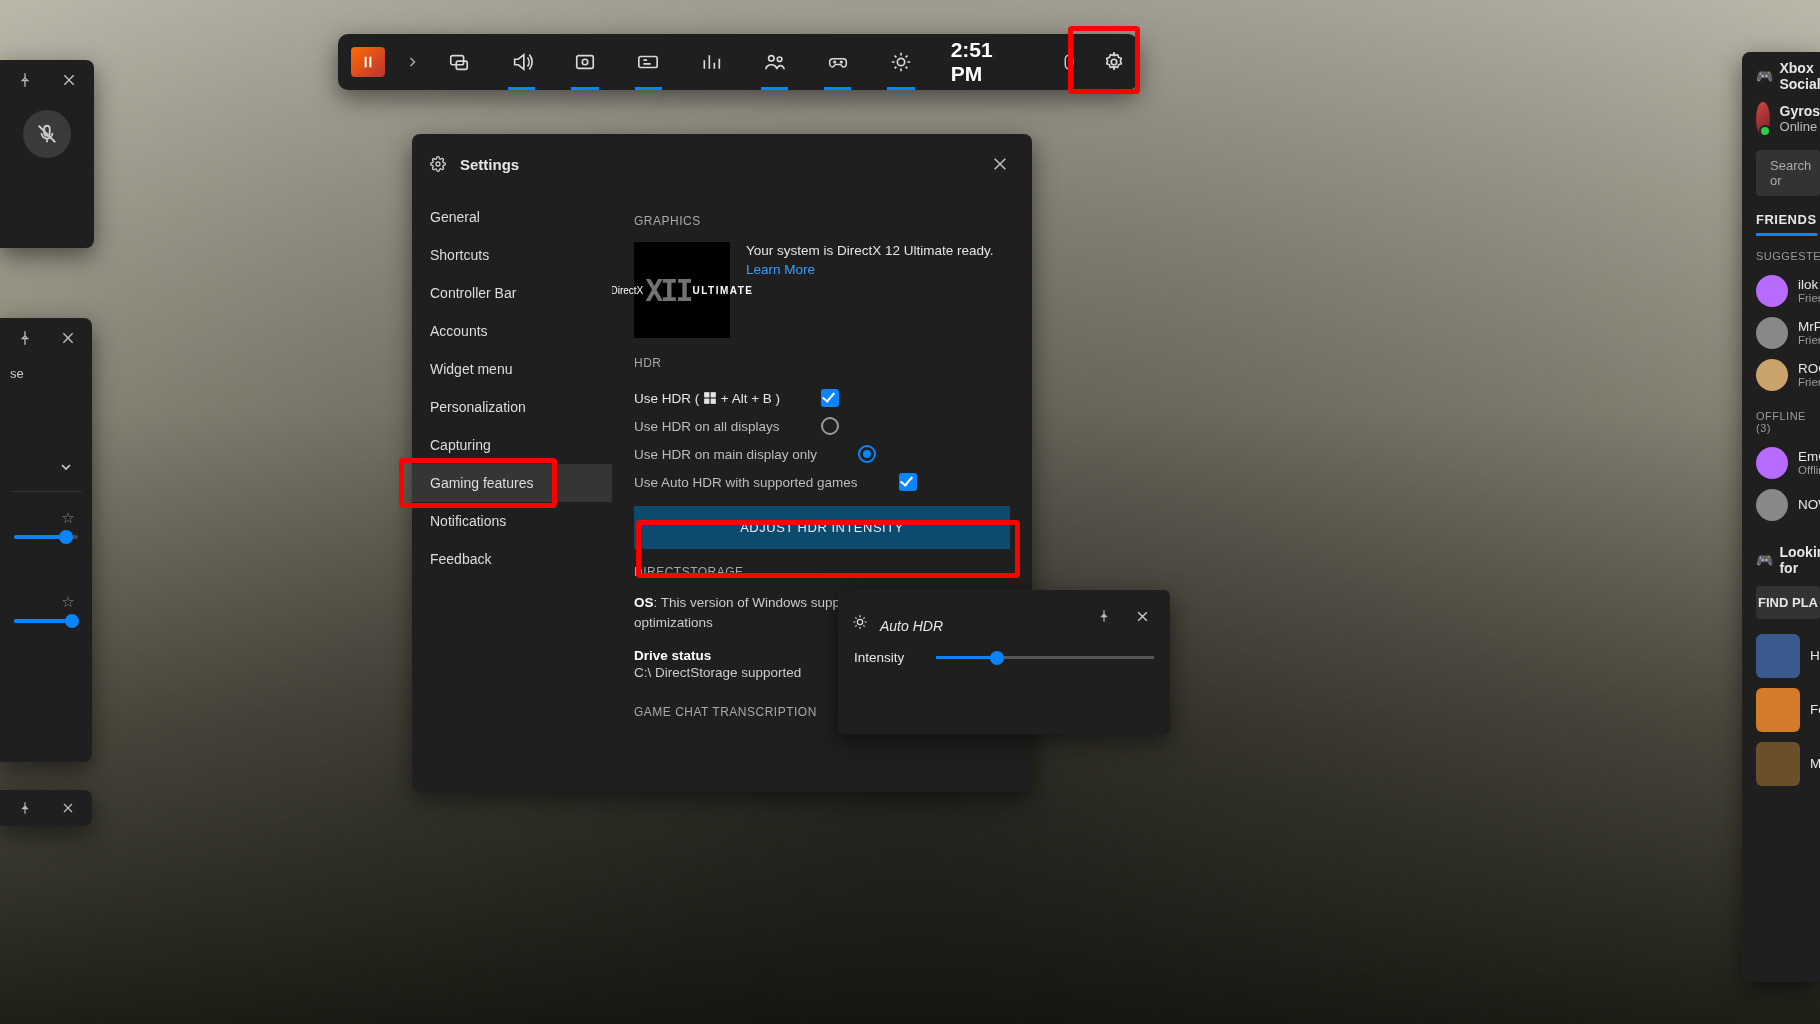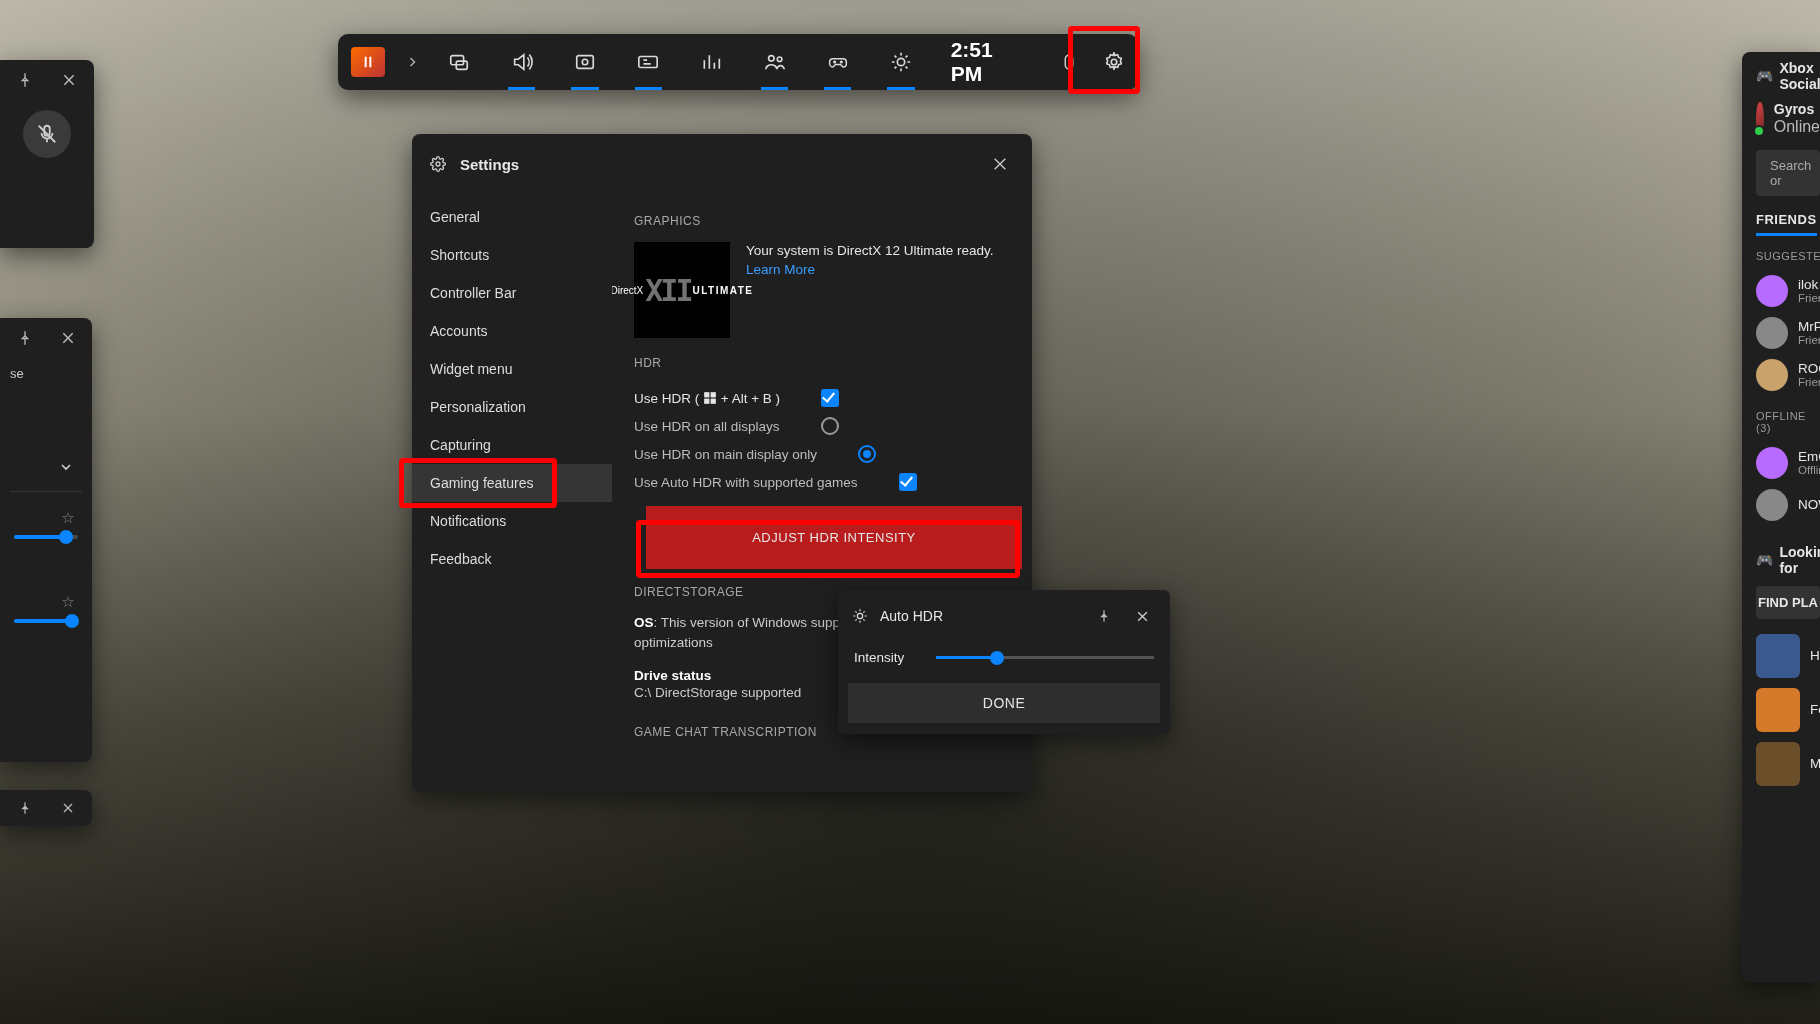--- a/index.html
+++ b/index.html
@@ -73,45 +73,45 @@
 .link { color:#3a9eff; text-decoration:none; }
 .opt-row { display:flex; align-items:center; justify-content:flex-start; padding:5px 0;gap:41px; }
 .opt-row .lbl { color:#bdbdbd; }
 .opt-row.primary .lbl { color:#e6e6e6; }
 .chk, .rad { width:18px; height:18px; }
 .chk { background:#0a84ff; border-radius:3px; position:relative; }
 .chk::after { content:""; position:absolute; left:4px; top:1px; width:5px; height:10px; border:solid #fff; border-width:0 2.5px 2.5px 0; transform:rotate(40deg); }
 .rad { border:2px solid #9a9a9a; border-radius:50%; position:relative; }
 .rad.sel { border-color:#0a84ff; }
 .rad.sel::after { content:""; position:absolute; inset:3px; background:#0a84ff; border-radius:50%; }
-.bigbtn { width:100%; padding:24px; background:#b91c1c; text-align:center; font-size:13px; letter-spacing:.5px; margin:10px 12px 16px; cursor:pointer; }
+.bigbtn { width:100%; padding:14px; background:#0c4a6e; text-align:center; font-size:13px; letter-spacing:.5px; margin:10px 0 16px; cursor:pointer; }
 .ds-line { line-height:1.5; color:#ccc; }
 .ds-line b { color:#fff; }
 .ds-head { font-weight:700; color:#fff; margin-top:14px; }
 
 
 #hdrpop { top:590px; left:838px; width:332px; height:144px; border-radius:6px; z-index:30; }
-.h-head { display:flex; align-items:center; gap:8px; padding:8px 10px; }
+.h-head { display:flex; align-items:flex-end; gap:8px; padding:8px 10px;font-style:italic; }
 .h-title { font-size:14px; }
 .h-ctrls { margin-left:auto; display:flex; gap:2px; }
 .intensity-row { display:flex; align-items:center; gap:14px; padding:8px 16px; }
 .intensity-row .lbl { font-size:13.5px; width:68px; }
 .h-slider { flex:1; position:relative; height:3px; background:#555; }
 .h-slider .fill { position:absolute; left:0; top:0; bottom:0; background:#0a84ff; }
 .h-slider .thumb { position:absolute; top:50%; width:14px; height:14px; border-radius:50%; background:#0a84ff; transform:translate(-50%,-50%); }
 .done { margin:10px 10px 0; padding:12px; background:#2e2e2e; text-align:center; font-size:14px; letter-spacing:.5px; cursor:pointer; }
 
 
 #social { top:52px; right:0; width:78px; height:930px; border-top-right-radius:0; border-bottom-right-radius:0; padding:8px 0 0 14px; }
 .soc-h { font-size:14px; font-weight:600; display:flex; align-items:center; gap:6px; margin-bottom:10px; }
 .me-row { display:flex; align-items:center; gap:10px; margin-bottom:14px; }
 .avatar { width:34px; height:34px; border-radius:50%; background:#444; position:relative; }
 .presence { position:absolute; bottom:-1px; right:-1px; width:12px; height:12px; border-radius:50%; background:#2ecc4a; border:2px solid #1f1f1f; }
 .me-name { font-size:14px; font-weight:600; line-height:1.1; }
-.me-stat { font-size:16px; color:#bbb; }
+.me-stat { font-size:13px; color:#bbb; }
 .search { background:#333; border-radius:4px; padding:8px 14px; font-size:13px; color:#aaa; margin-bottom:14px; }
 .tabh { font-size:13px; font-weight:700; letter-spacing:.5px; padding-bottom:6px; border-bottom:3px solid #0a84ff; display:inline-block; }
 .grp-h { font-size:11px; letter-spacing:.5px; color:#9a9a9a; margin:14px 0 8px; }
 .frow { display:flex; align-items:center; gap:10px; padding:5px 0; }
 .fav-sm { width:32px; height:32px; border-radius:50%; background:#555; flex:none; }
 .fn { font-size:13.5px; line-height:1.1; }
 .fs { font-size:11.5px; color:#9a9a9a; }
 .lfg-h { font-size:14px; font-weight:600; display:flex; align-items:center; gap:6px; margin:18px 0 10px; }
 .findbtn { background:#333; border-radius:4px; padding:9px 0; text-align:center; font-size:13px; font-weight:600; margin-bottom:10px; }
 .game-tile { width:44px; height:44px; border-radius:6px; background:#456; flex:none; }
@@ -386,21 +386,20 @@
         </div>
     </div>
   </div>
   <div class="intensity-row">
     <span class="lbl">Intensity</span>
     <div class="h-slider">
         <div class="fill" style="width:28%"></div>
         <div class="thumb" style="left:28%"></div>
       </div>
   </div>
-  <div class="done">DONE</div>
 </div>
 
 <div id="social" class="panel">
   <div class="soc-h">
       <span>🎮</span>
       <span>Xbox Social</span>
     </div>
   <div class="me-row">
     <div class="avatar" style="background:linear-gradient(135deg,#d44,#622)">
         <div class="presence"></div>

